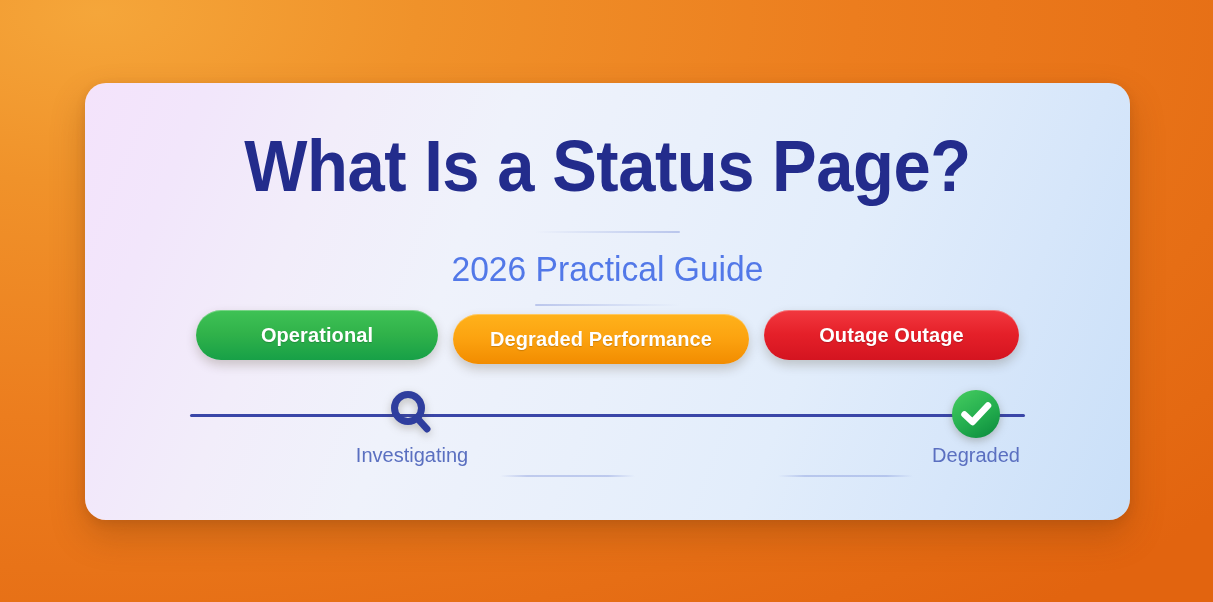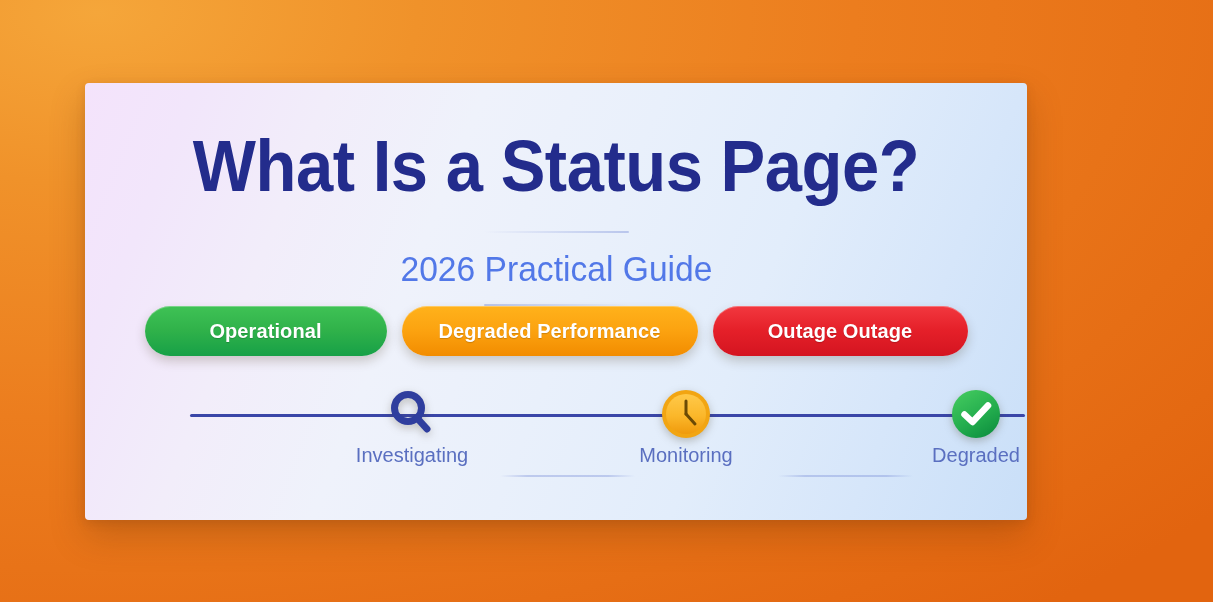--- a/index.html
+++ b/index.html
@@ -21,23 +21,23 @@
     background:
       radial-gradient(120% 130% at 8% 2%, #F5A63A 0%, #F0922A 22%, #EC7D1E 52%, #E2640F 100%);
     overflow: hidden;
   }
 
   
   .card {
     position: absolute;
     left: 85px;
     top: 83px;
-    width: 942px;
+    width: 1045px;
     height: 437px;
-    border-radius: 4px;
+    border-radius: 21px;
     background:
       linear-gradient(112deg,
         #F4E3FB 0%,
         #F2E6FB 10%,
         #F2EDFA 22%,
         #EFF2FB 36%,
         #E9F0FB 52%,
         #E2EDFB 68%,
         #D6E6FA 84%,
         #C9DFF8 100%);
@@ -119,20 +119,21 @@
     box-shadow: 0 5px 11px rgba(60, 40, 15, 0.22), inset 0 1px 0 rgba(255,255,255,0.30);
     text-shadow: 0 1px 1px rgba(0,0,0,0.18);
   }
   .pill-operational {
     width: 242px;
     background: linear-gradient(180deg, #3FC255 0%, #30B24A 48%, #17A047 100%);
   }
   .pill-degraded {
     width: 296px;
     background: linear-gradient(180deg, #FFB21B 0%, #FCA310 48%, #F28C00 100%);
+    margin-top: 8px;
   }
   .pill-outage {
     width: 255px;
     background: linear-gradient(180deg, #F2383F 0%, #E52029 48%, #D41420 100%);
   }
 
   
   .timeline {
     position: absolute;
     left: 105px;
@@ -243,38 +244,20 @@
         <div class="stage stage-1">
           <div class="stage-icon">
             <svg width="56" height="56" viewBox="0 0 56 56" class="icon-badge-shadow">
               <circle cx="24" cy="22" r="13.5" fill="none" stroke="#2F3E9E" stroke-width="7"></circle>
               <line x1="33" y1="32" x2="43" y2="43" stroke="#2F3E9E" stroke-width="7" stroke-linecap="round"></line>
             </svg>
           </div>
           <div class="stage-label">Investigating</div>
         </div>
 
-        <div class="stage stage-2">
-          <div class="stage-icon">
-            <svg width="52" height="52" viewBox="0 0 52 52" class="icon-badge-shadow">
-              <defs>
-                <linearGradient id="clockGrad" x1="0" y1="0" x2="0" y2="1">
-                  <stop offset="0%" stop-color="#FFC94A"></stop>
-                  <stop offset="55%" stop-color="#FBB72A"></stop>
-                  <stop offset="100%" stop-color="#F09A0C"></stop>
-                </linearGradient>
-              </defs>
-              <circle cx="26" cy="26" r="24" fill="#F2A512"></circle>
-              <circle cx="26" cy="26" r="20" fill="url(#clockGrad)"></circle>
-              <line x1="26" y1="26" x2="26" y2="13" stroke="#6B4A05" stroke-width="3" stroke-linecap="round"></line>
-              <line x1="26" y1="26" x2="35" y2="36" stroke="#6B4A05" stroke-width="3" stroke-linecap="round"></line>
-            </svg>
-          </div>
-          <div class="stage-label">Monitoring</div>
-        </div>
 
         <div class="stage stage-3">
           <div class="stage-icon">
             <svg width="52" height="52" viewBox="0 0 52 52" class="icon-badge-shadow">
               <defs>
                 <linearGradient id="checkGrad" x1="0.2" y1="0" x2="0.8" y2="1">
                   <stop offset="0%" stop-color="#42C95E"></stop>
                   <stop offset="55%" stop-color="#24AE4E"></stop>
                   <stop offset="100%" stop-color="#0E8F3F"></stop>
                 </linearGradient>

